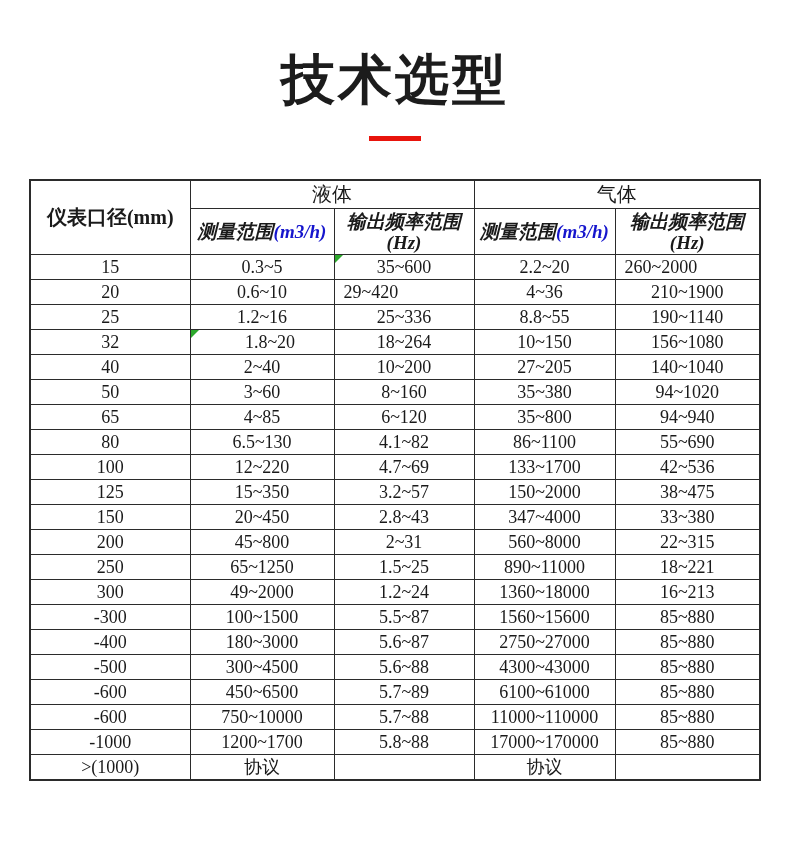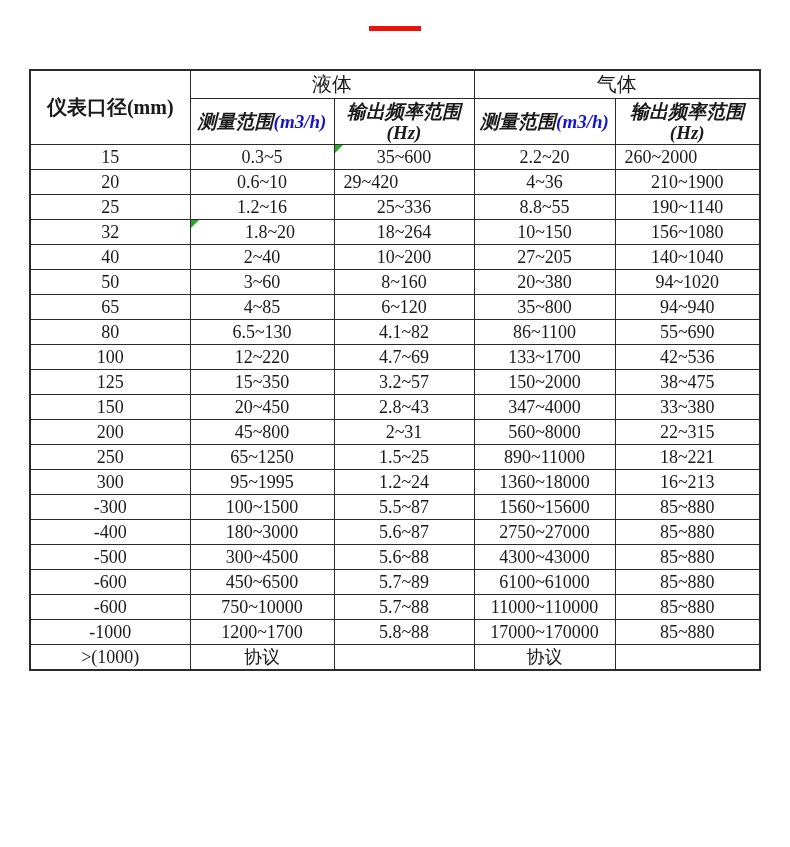--- a/index.html
+++ b/index.html
@@ -84,20 +84,21 @@
     height: 0;
     border-top: 8px solid var(--tri-color, #2ca82c);
     border-right: 8px solid transparent;
   }
 </style>
 </head>
 <body>
 
 <div class="page">
 
+  <div class="title">技术选型</div>
   <div class="title-underline" style="background: rgb(232, 20, 12);"></div>
 
   <table class="spec">
     <colgroup>
       <col style="width:160px">
       <col style="width:144px">
       <col style="width:140px">
       <col style="width:141px">
       <col style="width:145px">
     </colgroup>
@@ -147,21 +148,21 @@
           <td>40</td>
           <td>2~40</td>
           <td>10~200</td>
           <td>27~205</td>
           <td>140~1040</td>
         </tr>
         <tr>
           <td>50</td>
           <td>3~60</td>
           <td>8~160</td>
-          <td>20~380</td>
+          <td>35~380</td>
           <td>94~1020</td>
         </tr>
         <tr>
           <td>65</td>
           <td>4~85</td>
           <td>6~120</td>
           <td>35~800</td>
           <td>94~940</td>
         </tr>
         <tr>
@@ -201,21 +202,21 @@
         </tr>
         <tr>
           <td>250</td>
           <td>65~1250</td>
           <td>1.5~25</td>
           <td>890~11000</td>
           <td>18~221</td>
         </tr>
         <tr>
           <td>300</td>
-          <td>95~1995</td>
+          <td>49~2000</td>
           <td>1.2~24</td>
           <td>1360~18000</td>
           <td>16~213</td>
         </tr>
         <tr>
           <td>-300</td>
           <td>100~1500</td>
           <td>5.5~87</td>
           <td>1560~15600</td>
           <td>85~880</td>

